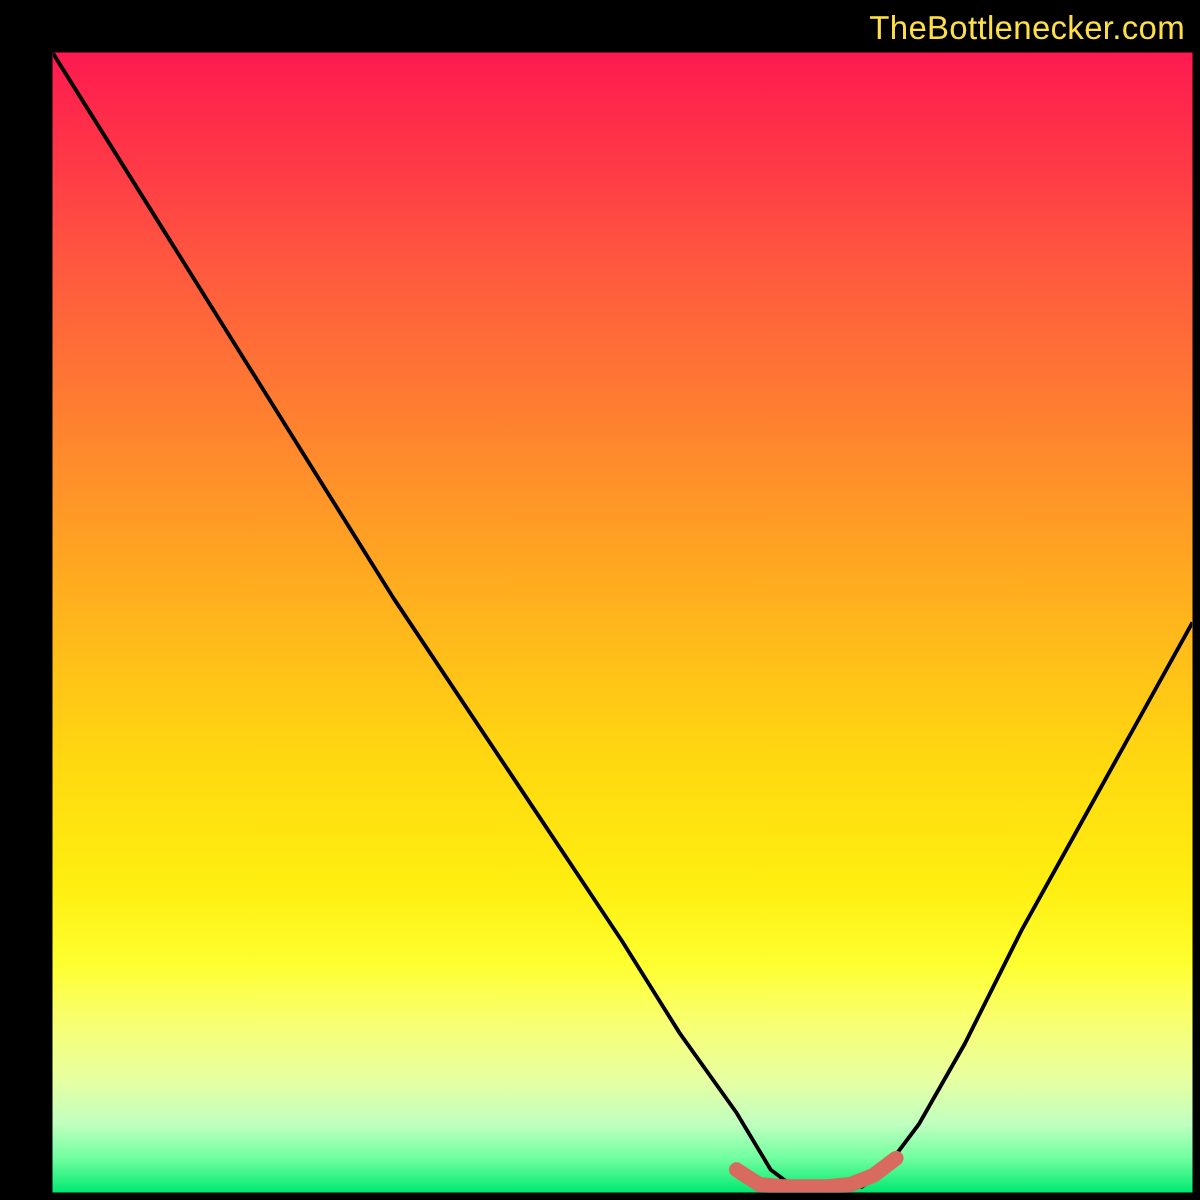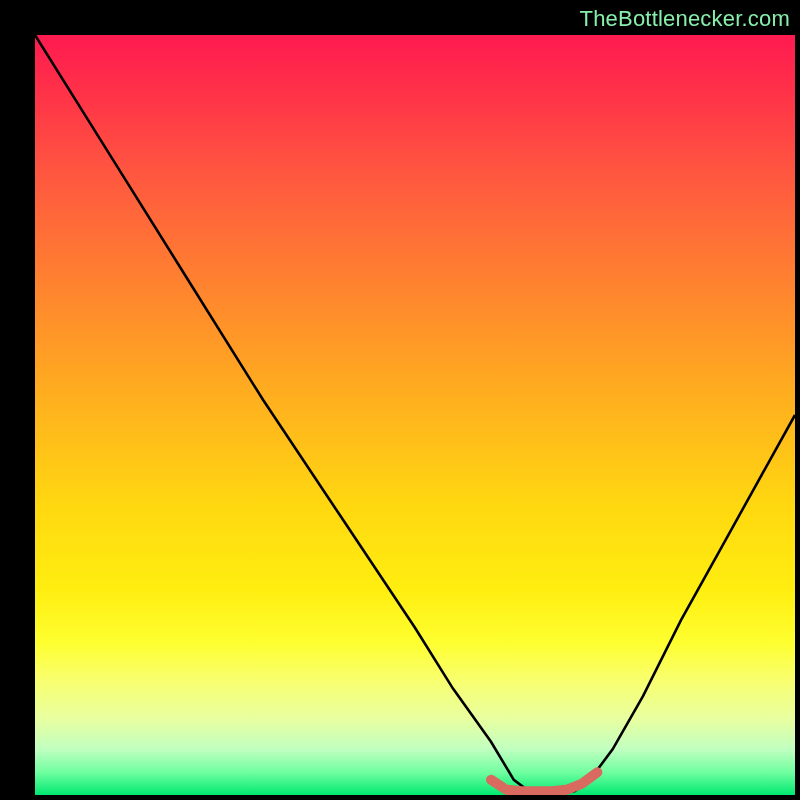--- a/index.html
+++ b/index.html
@@ -8,21 +8,21 @@
     height: 800px;
     background: #000;
     position: relative;
     overflow: hidden;
     font-family: Arial, Helvetica, sans-serif;
   }
   .attribution {
     position: absolute;
     top: 6px;
     right: 10px;
-    color: #86efac;
+    color: #fde047;
     font-size: 22px;
     font-weight: 500;
     letter-spacing: 0.2px;
     z-index: 10;
   }
   .plot-area {
     position: absolute;
     left: 35px;
     top: 35px;
     width: 760px;

